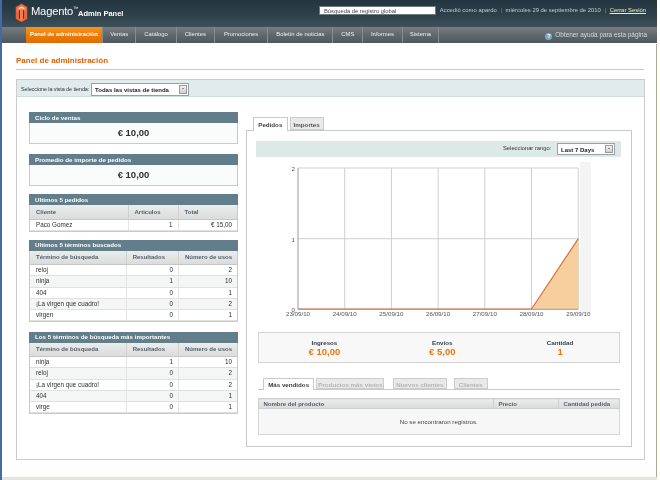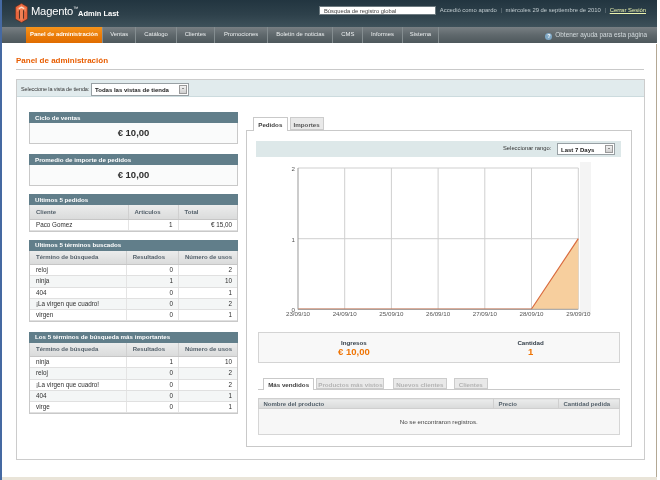--- a/index.html
+++ b/index.html
@@ -110,21 +110,21 @@
   <div id="logo-icon" class="abs">
     <svg width="13" height="20" viewBox="0 0 13 20">
       <polygon points="6.5,0.3 12.7,3.9 12.7,16.1 6.5,19.7 0.3,16.1 0.3,3.9" fill="#e8643d" stroke="#472e22" stroke-width="0.7"></polygon>
       <polygon points="6.5,2.2 2,4.9 2,9 3.6,8 3.6,15 2,14 6.5,17.7 11,14 9.4,15 9.4,8 11,9 11,4.9" fill="#f08054"></polygon>
       <rect x="3.9" y="7.2" width="1.1" height="8.5" fill="#5a3324"></rect>
       <rect x="8" y="7.2" width="1.1" height="8.5" fill="#5a3324"></rect>
       <polygon points="6.5,3.4 3.3,5.3 4.6,6.1 6.5,5 8.4,6.1 9.7,5.3" fill="#fbe0d2"></polygon>
     </svg>
   </div>
   <div id="logo-text" class="abs">Magento<sup>™</sup></div>
-  <div id="logo-admin" class="abs">Admin Last</div>
+  <div id="logo-admin" class="abs">Admin Panel</div>
   <div id="gsearch" class="abs">Búsqueda de registro global</div>
   <div id="hdr-right" class="abs">Accedió como apardo <span class="sep">|</span> miércoles 29 de septiembre de 2010 <span class="sep">|</span> <a>Cerrar Sesión</a></div>
 
   <div id="nav" class="abs">
     <ul>
       <li class="active">Panel de administración</li>
         <li style="width:33.7px">Ventas</li>
         <li style="width:40.2px">Catálogo</li>
         <li style="width:38.3px">Clientes</li>
         <li style="width:53.3px">Promociones</li>
@@ -310,20 +310,24 @@
       <text x="320.3" y="154">29/09/10</text>
     </g>
   </svg>
 
   <div id="totals" class="abs">
     <div class="cell">
         <div class="lab">Ingresos</div>
         <div class="val">€ 10,00</div>
       </div>
     <div class="cell">
+        <div class="lab">Envíos</div>
+        <div class="val">€ 5,00</div>
+      </div>
+    <div class="cell">
         <div class="lab">Cantidad</div>
         <div class="val">1</div>
       </div>
   </div>
 
   <div class="tab on" style="left:263.4px; top:377.8px; width:50.5px; height:12.2px; padding-top:3px;">Más vendidos</div>
   <div class="tab dis" style="left:316.4px; top:377.8px; width:68.1px; height:11.2px; padding-top:3px;">Productos más vistos</div>
   <div class="tab dis" style="left:392.7px; top:377.8px; width:54.4px; height:11.2px; padding-top:3px;">Nuevos clientes</div>
   <div class="tab dis" style="left:453.7px; top:377.8px; width:34.1px; height:11.2px; padding-top:3px;">Clientes</div>
   <div id="btab-line" class="abs"></div>

